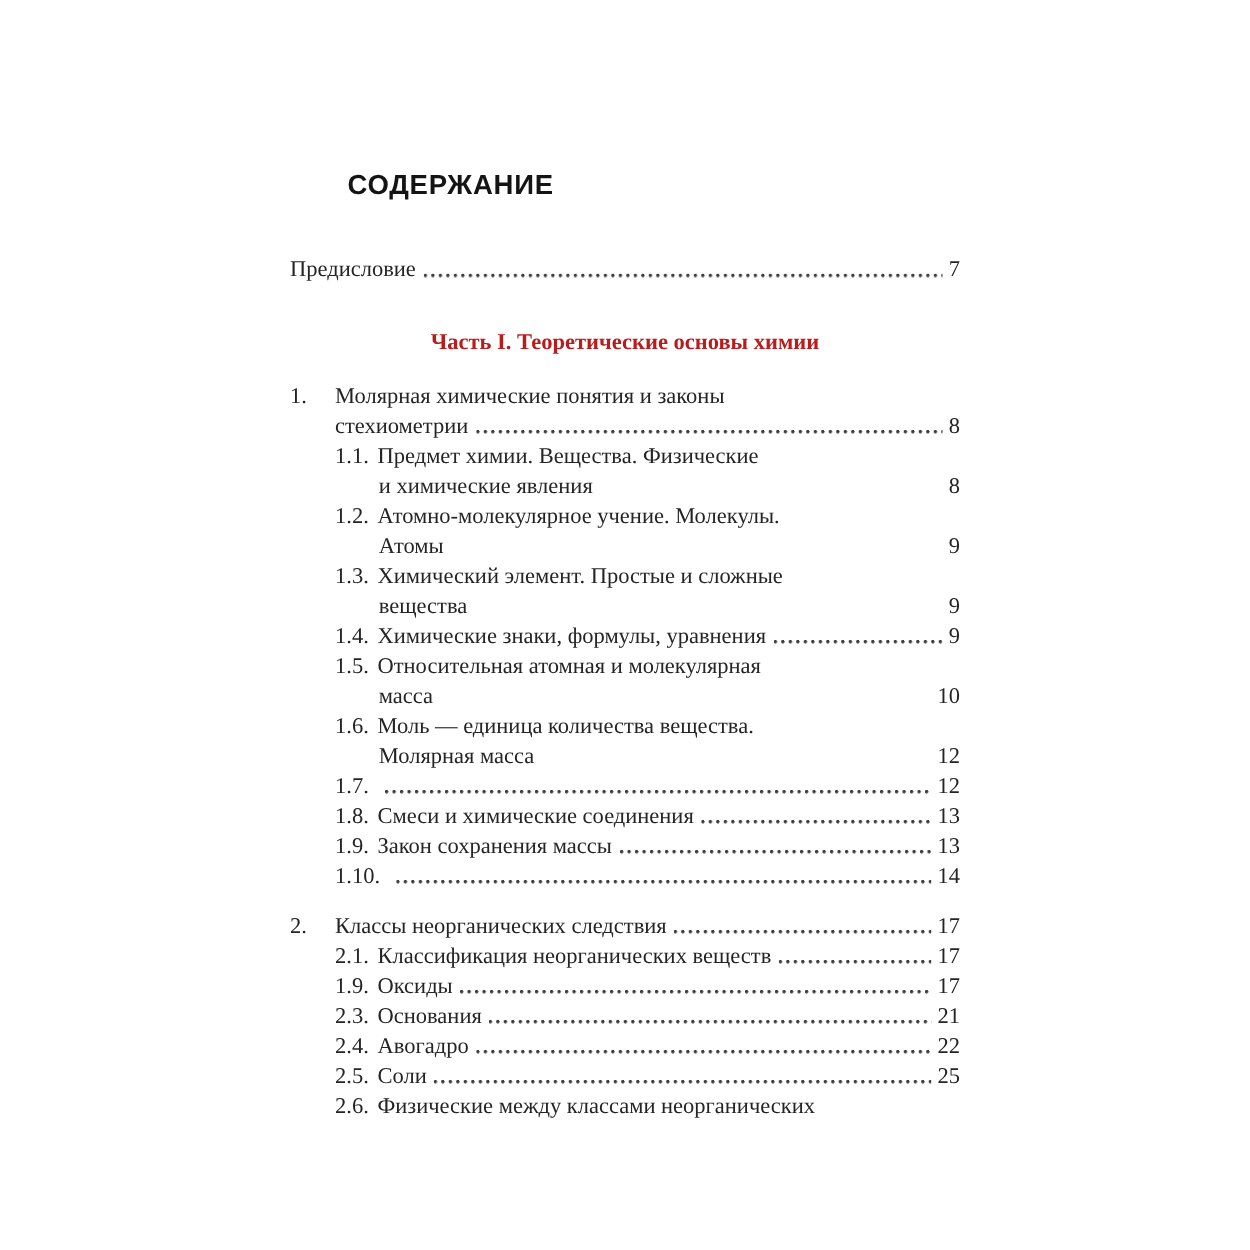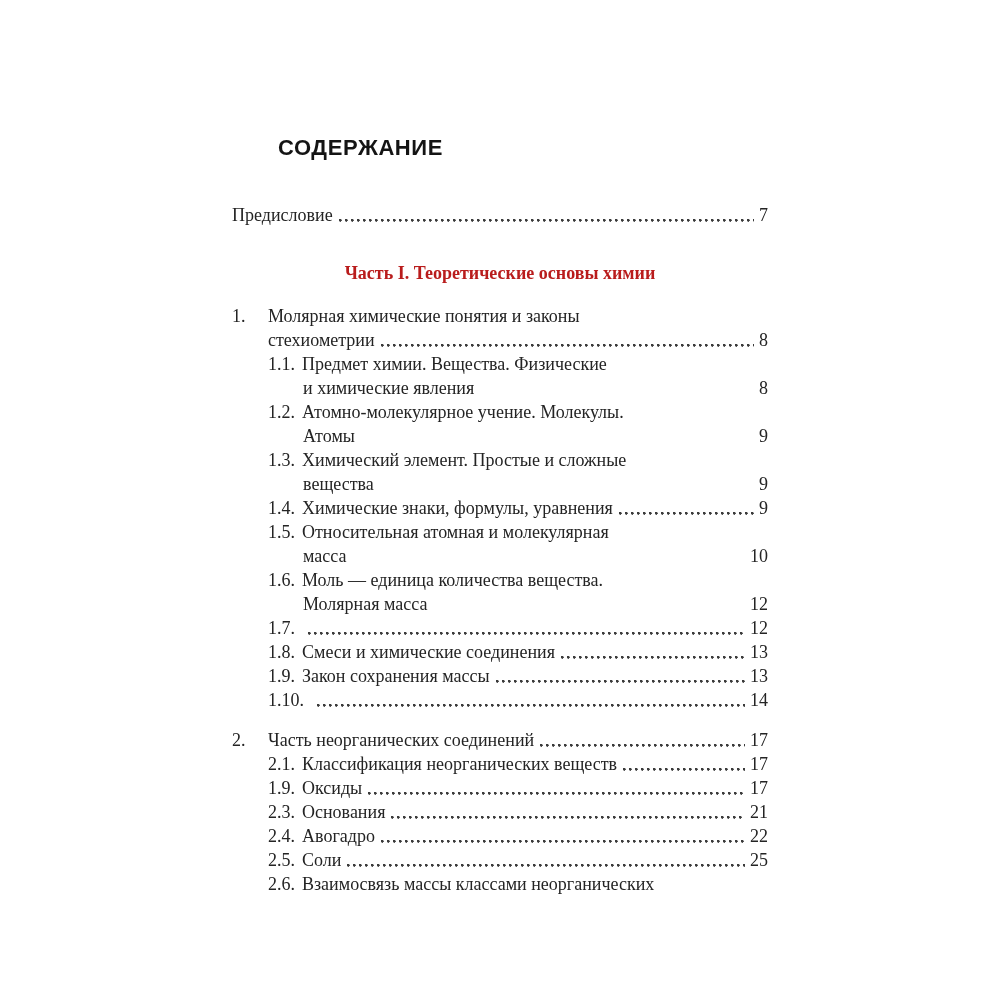--- a/index.html
+++ b/index.html
@@ -160,21 +160,21 @@
     </div>
 
     <div class="row l2">
       <span class="num2">1.10.</span>
       <span class="leader"></span>
       <span class="pg">14</span>
     </div>
 
     <div class="row l1 gap-top">
       <span class="num1">2.</span>
-      <span class="txt">Часть неорганических соединений</span>
+      <span class="txt">Классы неорганических следствия</span>
       <span class="leader"></span>
       <span class="pg">17</span>
     </div>
 
     <div class="row l2">
       <span class="num2">2.1.</span>
       <span class="txt">Классификация неорганических веществ</span>
       <span class="leader"></span>
       <span class="pg">17</span>
     </div>
@@ -202,21 +202,21 @@
 
     <div class="row l2">
       <span class="num2">2.5.</span>
       <span class="txt">Соли</span>
       <span class="leader"></span>
       <span class="pg">25</span>
     </div>
 
     <div class="row l2">
       <span class="num2">2.6.</span>
-      <span class="txt">Взаимосвязь массы классами неорганических</span>
+      <span class="txt">Физические между классами неорганических</span>
     </div>
     <div class="row l2c">
       <span class="txt">соединений</span>
       <span class="leader"></span>
       <span class="pg">29</span>
     </div>
 
   </div>
 </div>
 

